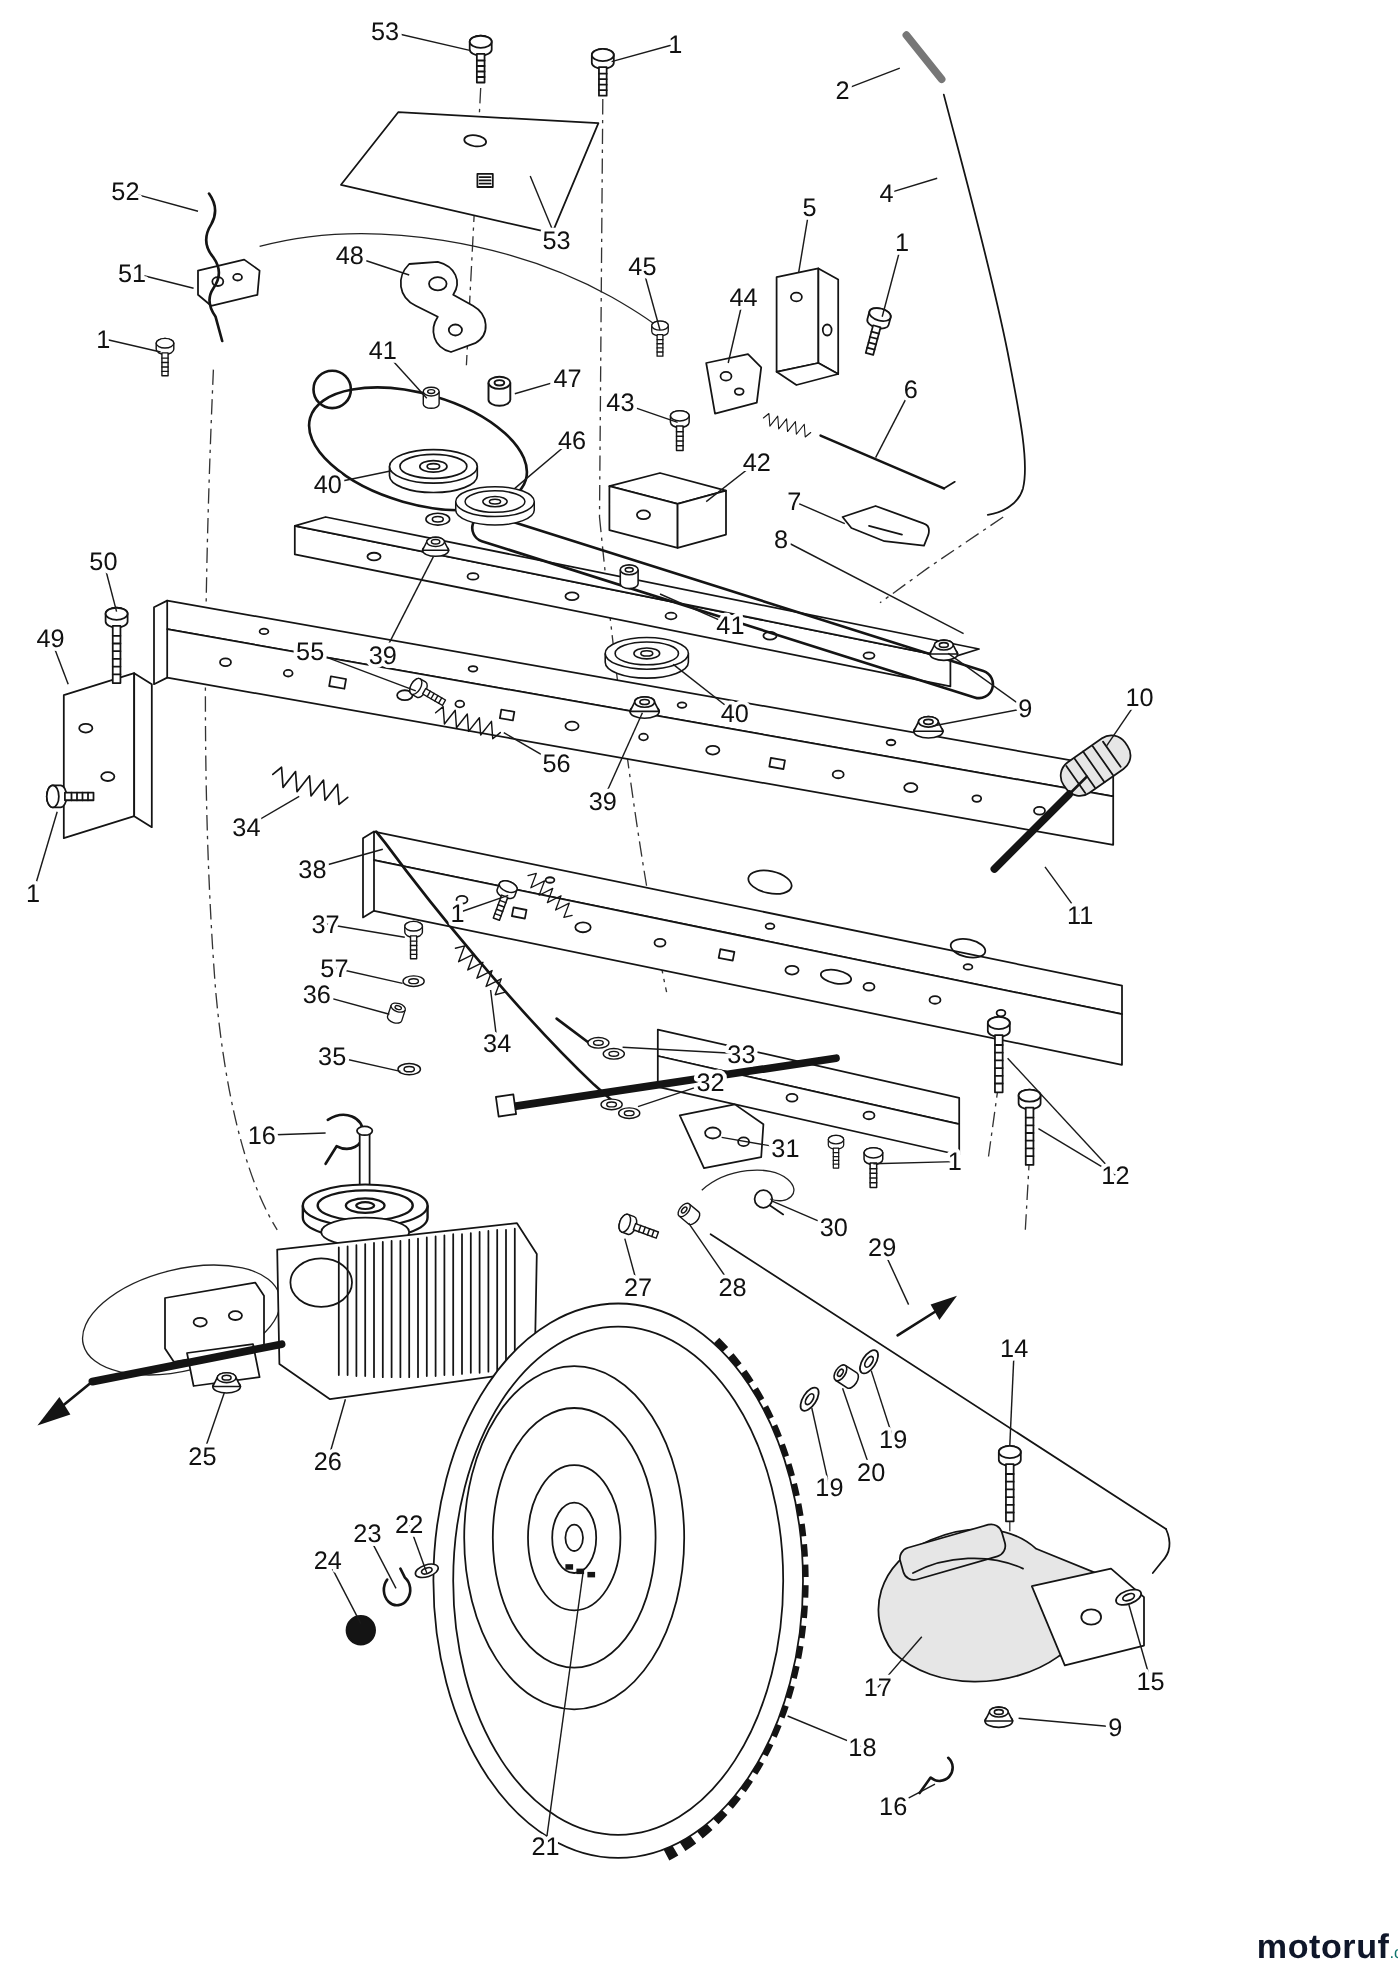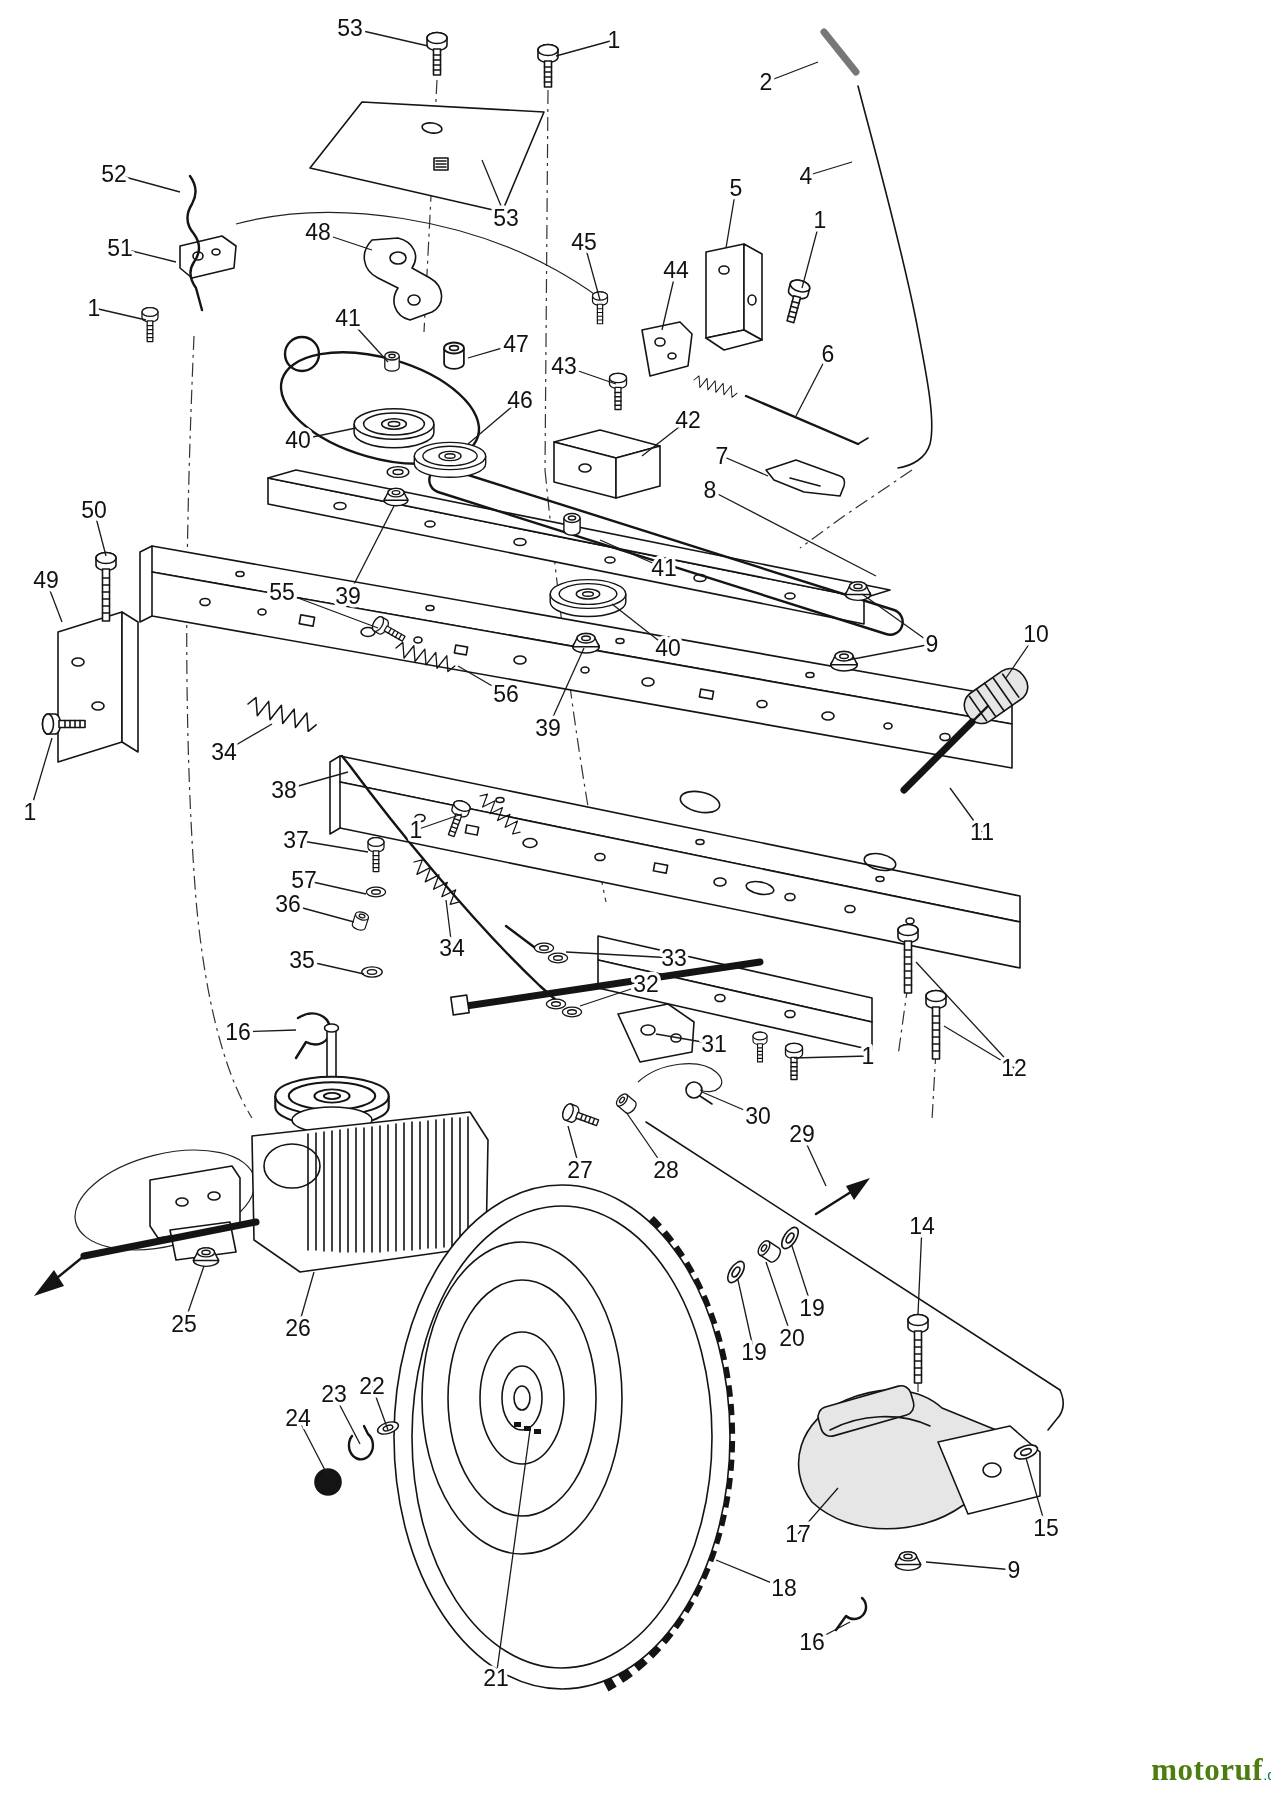--- a/index.html
+++ b/index.html
@@ -16,21 +16,21 @@
   .thin{fill:none;stroke:#222;stroke-width:1.2;}
   .belt{fill:none;stroke:#141414;stroke-width:2.4;}
   .tread{fill:none;stroke:#141414;stroke-width:28;stroke-dasharray:11 7;}
   .tread2{fill:none;stroke:#141414;stroke-width:14;stroke-dasharray:9 6;}
   .shaft{fill:none;stroke:#141414;stroke-width:7;stroke-linecap:round;}
   .rodgray{fill:none;stroke:#777;stroke-width:7;stroke-linecap:round;}
   .leader{stroke:#1a1a1a;stroke-width:1.3;}
   .callout{font:500 23px "Liberation Sans",sans-serif;fill:#111;
            paint-order:stroke;stroke:#ffffff;stroke-width:7px;stroke-linejoin:round;}
   .watermark{position:absolute;right:26px;bottom:12px;white-space:nowrap;}
-  .watermark .brand{color:#4d7c0f;font-weight:bold;font-size:31px;letter-spacing:.5px;font-family:Liberation Serif, serif;}
+  .watermark .brand{color:#0f172a;font-weight:bold;font-size:31px;letter-spacing:.5px;}
   .watermark .tld{color:#0f766e;font-size:15px;}
 </style>
 </head>
 <body>
 
 <div class="stage">
 <svg id="diagram-svg" width="1271" height="1800" viewBox="0 0 1271 1800">
 
   <defs>
     <g id="boltS">

